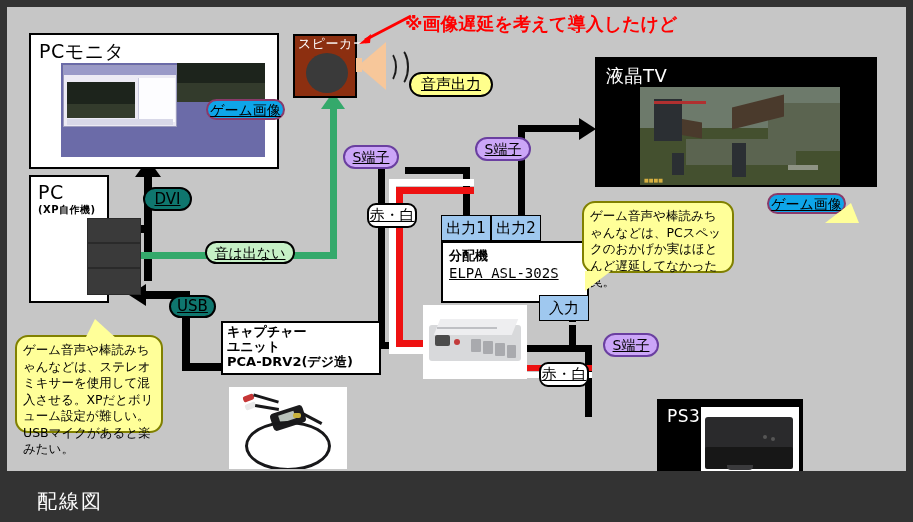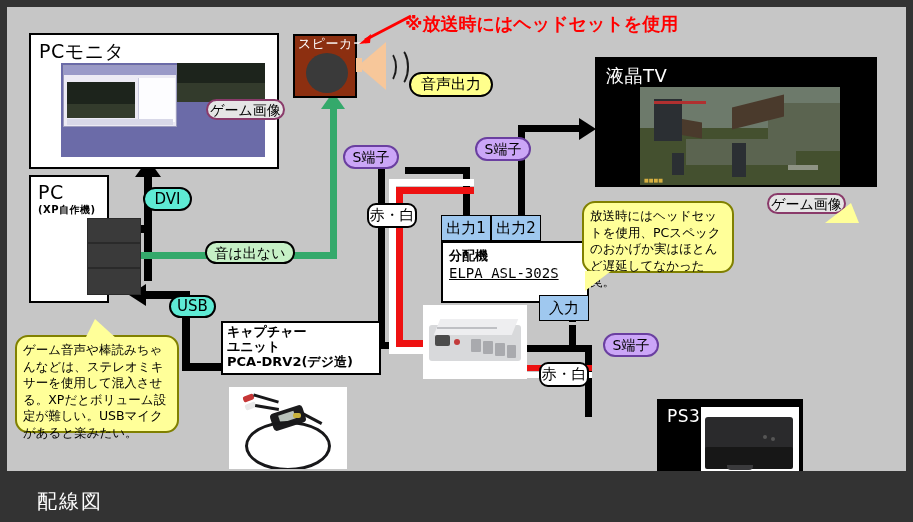--- a/index.html
+++ b/index.html
@@ -34,27 +34,27 @@
   .panel-title{position:absolute;font-size:19px;color:#000;letter-spacing:0.5px;}
 
   .black-panel{position:absolute;background:#000;border:2px solid #000;box-sizing:border-box;}
   .black-panel .pt{color:#fff;}
 
   
   .pill{
     position:absolute;display:flex;align-items:center;justify-content:center;
     border:2px solid #000;border-radius:14px;
     font-size:14px;line-height:1;white-space:nowrap;
-    box-sizing:border-box;color:#000;
+    box-sizing:border-box;color:#000;text-decoration:underline;
   }
   .pill-yellow{background:#ffff8c;}
   .pill-green{background:#c6f0c6;}
-  .pill-orange{background:#5eead4;}
+  .pill-orange{background:#0f766e;}
   .pill-purple{background:#cba6f7;border-color:#6a3fa0;}
-  .pill-pink{background:#e5e5e5;border-color:#8a3a6a;}
+  .pill-pink{background:#0ea5e9;border-color:#8a3a6a;}
   .pill-white{background:#fff;border-color:#000;border-radius:9px;}
 
   
   .boxlabel{
     position:absolute;background:#fff;border:2px solid #000;
     box-sizing:border-box;font-size:14px;font-weight:bold;
     color:#000;padding:2px 4px;line-height:1.15;white-space:pre-line;
   }
   .bluecell{
     position:absolute;background:#9fc8ef;border:1px solid #000;
@@ -213,21 +213,21 @@
     <div class="spk-cone" style="left:11px;top:17px;width:42px;height:40px;"></div>
   </div>
   <div class="panel-title" style="left:291px;top:28px;font-size:13px;color:#fff;">スピーカー</div>
   <div class="spk-horn" style="left:351px;top:35px;"></div>
   <div class="spk-horn-neck" style="left:349px;top:51px;width:6px;height:14px;"></div>
   <div class="spk-wave" style="left:372px;top:44px;width:14px;height:28px;"></div>
   <div class="spk-wave" style="left:380px;top:40px;width:18px;height:36px;"></div>
 
   <div class="pill pill-yellow" style="left:402px;top:65px;width:84px;height:25px;font-size:15px;">音声出力</div>
 
-  <div class="red-note" style="left:398px;top:5px;">※放送時にはヘッドセットを使用</div>
+  <div class="red-note" style="left:398px;top:5px;">※画像遅延を考えて導入したけど</div>
   <svg class="abs" style="left:348px;top:5px;width:60px;height:35px;" viewBox="0 0 60 35">
     <line x1="56" y1="4" x2="10" y2="28" stroke="#ff0000" stroke-width="3"></line>
     <polygon points="4,32 16,22 15,31" fill="#ff0000"></polygon>
   </svg>
 
   <div class="black-panel" style="left:588px;top:50px;width:282px;height:130px;">
     <div class="panel-title pt" style="left:9px;top:5px;font-size:18px;color:#fff;">液晶TV</div>
     <div class="tv-pic" style="left:43px;top:28px;width:200px;height:98px;">
       <div class="tv-sky"></div>
       <div class="tv-ground"></div>
@@ -297,25 +297,25 @@
     <div style="position:absolute;left:26px;top:58px;width:26px;height:5px;background:#3a3a3c;border-radius:0 0 4px 4px;"></div>
     <div style="position:absolute;left:62px;top:28px;width:4px;height:4px;background:#555;border-radius:50%;"></div>
     <div style="position:absolute;left:70px;top:30px;width:4px;height:4px;background:#555;border-radius:50%;"></div>
     <div class="ps3-pad" style="left:26px;top:72px;width:50px;height:22px;"></div>
     <div class="ps3-padgrip" style="left:22px;top:84px;width:20px;height:22px;transform:rotate(12deg);"></div>
     <div class="ps3-padgrip" style="left:60px;top:84px;width:20px;height:22px;transform:rotate(-12deg);"></div>
     <div style="position:absolute;left:36px;top:78px;width:8px;height:8px;background:#2e2e30;border-radius:50%;"></div>
     <div style="position:absolute;left:58px;top:78px;width:8px;height:8px;background:#2e2e30;border-radius:50%;"></div>
   </div>
 
-  <div class="balloon" style="left:8px;top:328px;width:164px;height:98px;">ゲーム音声や棒読みちゃんなどは、ステレオミキサーを使用して混入させる。XPだとボリューム設定が難しい。USBマイクがあると楽みたい。</div>
+  <div class="balloon" style="left:8px;top:328px;width:148px;height:98px;">ゲーム音声や棒読みちゃんなどは、ステレオミキサーを使用して混入させる。XPだとボリューム設定が難しい。USBマイクがあると楽みたい。</div>
   <div class="balloon-tail" style="left:78px;top:312px;
        border-left:10px solid transparent;border-right:22px solid transparent;border-bottom:20px solid #ffff99;"></div>
 
-  <div class="balloon" style="left:575px;top:194px;width:152px;height:72px;">放送時にはヘッドセットを使用、PCスペックのおかげか実はほとんど遅延してなかった罠。</div>
+  <div class="balloon" style="left:575px;top:194px;width:152px;height:72px;">ゲーム音声や棒読みちゃんなどは、PCスペックのおかげか実はほとんど遅延してなかった罠。</div>
   <div class="balloon-tail" style="left:578px;top:264px;
        border-top:20px solid #ffff99;border-right:26px solid transparent;"></div>
 
   <div class="balloon-tail" style="left:818px;top:196px;
        border-left:26px solid transparent;border-right:8px solid transparent;border-bottom:20px solid #ffff99;"></div>
 
   <div id="footer">
     <span>配線図</span>
   </div>
 

